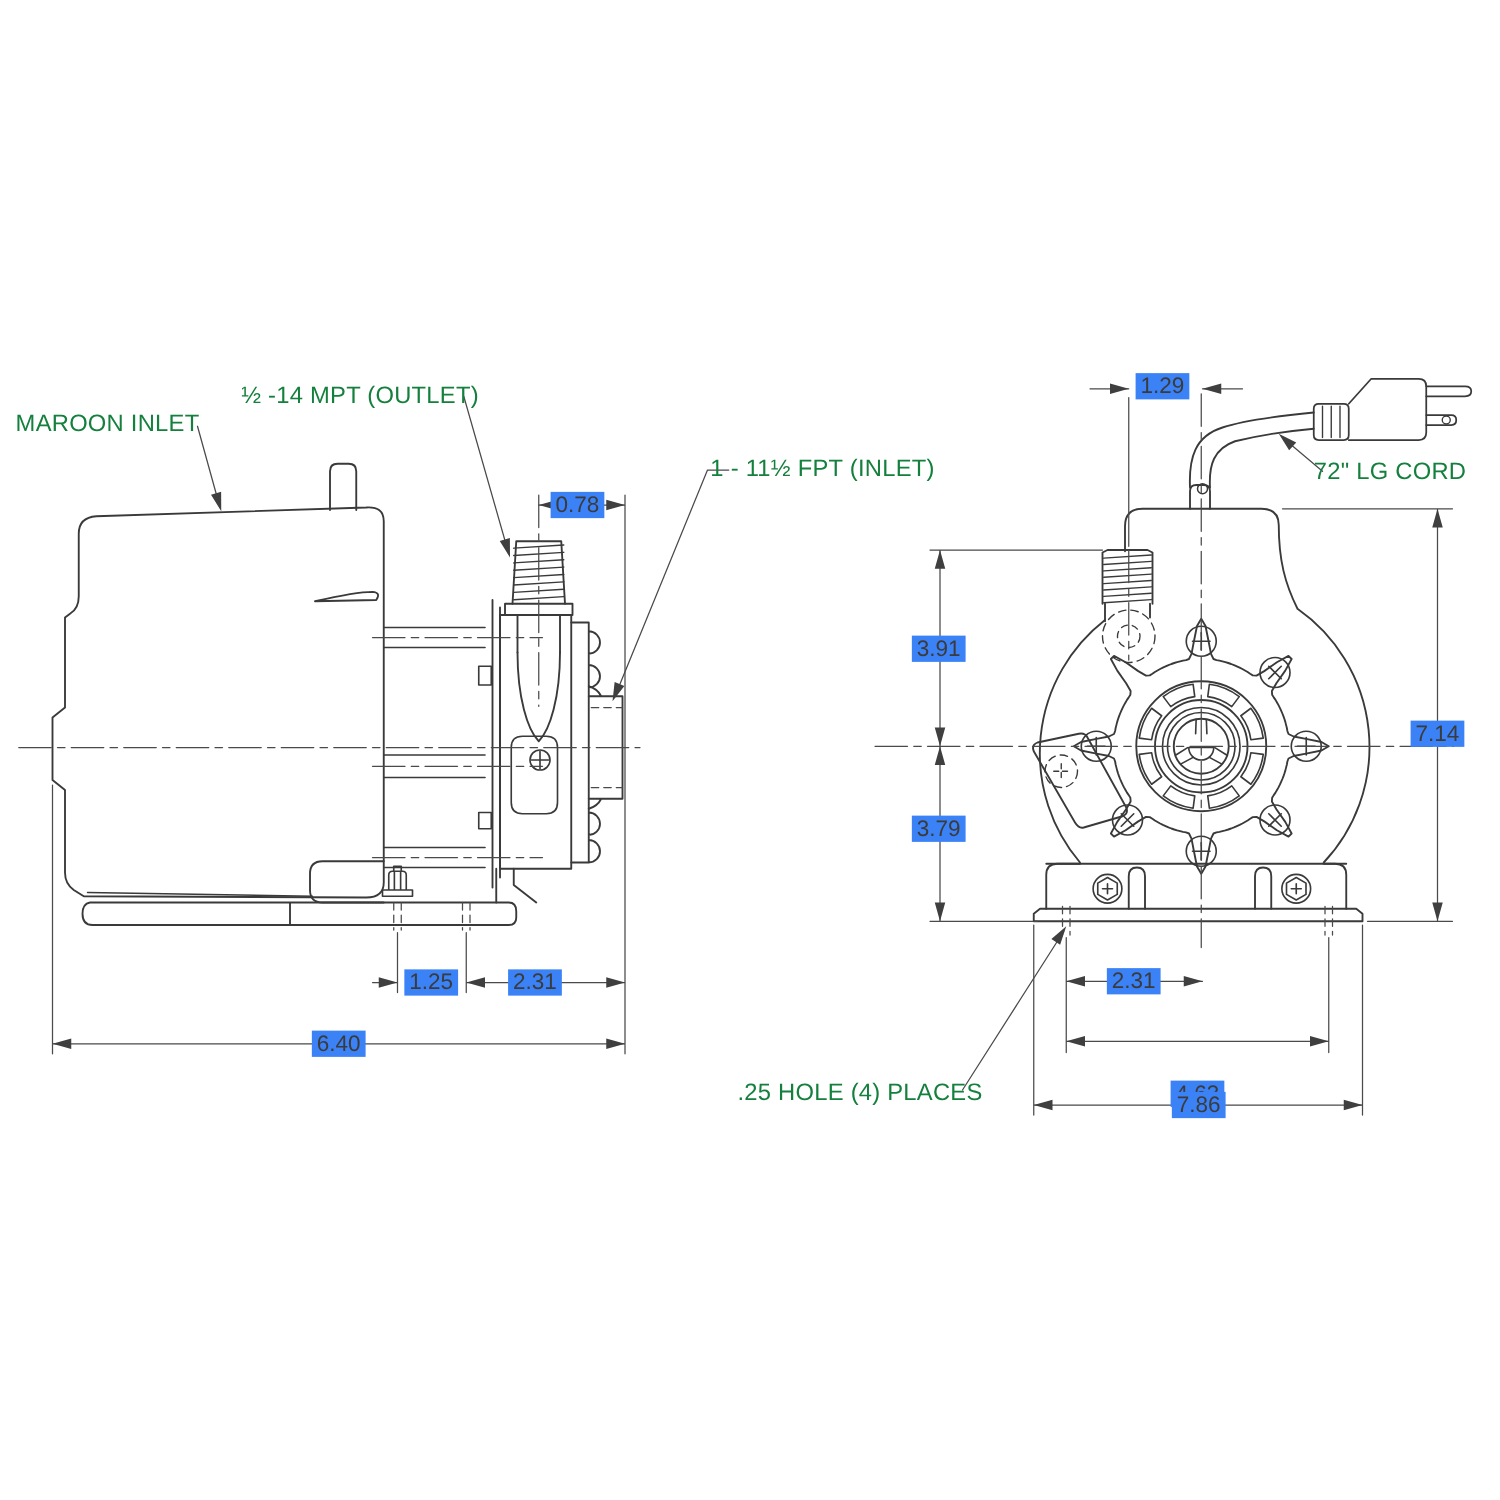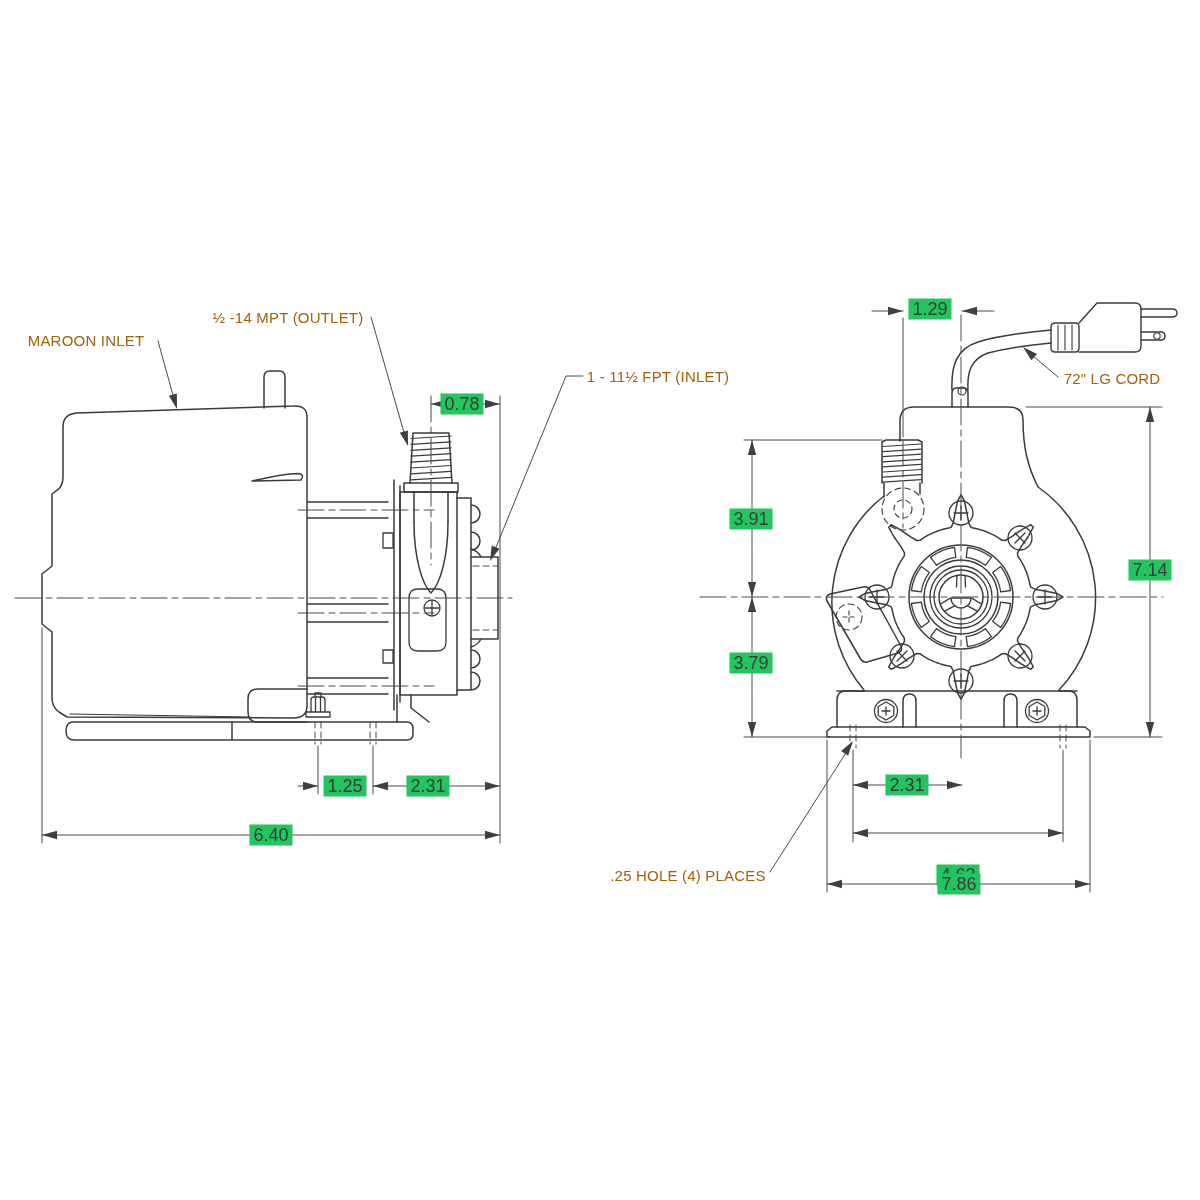--- a/index.html
+++ b/index.html
@@ -1,22 +1,22 @@
 <!DOCTYPE html>
 <html><head>
 <meta charset="utf-8">
 <style>
   html,body{margin:0;padding:0;background:#ffffff;}
   #canvas{position:relative;width:1200px;height:1200px;background:#ffffff;overflow:hidden;
           font-family:"Liberation Sans",sans-serif;}
   #lineart{position:absolute;left:0;top:0;}
   .lbl{position:absolute;transform:translate(-50%,-50%);white-space:nowrap;
-       font-size:15px;color:#a16207;letter-spacing:0.2px;}
+       font-size:19px;color:#15803d;letter-spacing:0.2px;}
   .dim{position:absolute;transform:translate(-50%,-50%);white-space:nowrap;
-       font-size:18px;color:#3b3b3b;background:#22c55e;padding:0 4px;}
+       font-size:18px;color:#3b3b3b;background:#3b82f6;padding:0 4px;}
 </style>
 </head>
 <body>
 
 <div id="canvas">
 
 <svg id="lineart" width="1200" height="1200" viewBox="0 0 1200 1200" fill="none" stroke="#3a3a3a" stroke-width="1.5" stroke-linecap="round" stroke-linejoin="round">
 
   <g>
 
@@ -207,18 +207,18 @@
 <span class="lbl" style="left:1112px;top:378px">72" LG CORD</span>
 <span class="lbl" style="left:688px;top:875px">.25 HOLE (4) PLACES</span>
 
 <span class="dim" style="left:462px;top:404px">0.78</span>
 <span class="dim" style="left:345px;top:786px">1.25</span>
 <span class="dim" style="left:428px;top:786px">2.31</span>
 <span class="dim" style="left:271px;top:835px">6.40</span>
 <span class="dim" style="left:930px;top:309px">1.29</span>
 <span class="dim" style="left:751px;top:519px">3.91</span>
 <span class="dim" style="left:751px;top:663px">3.79</span>
-<span class="dim" style="left:1150px;top:570px">7.14</span>
+<span class="dim" style="left:1150px;top:587px">7.14</span>
 <span class="dim" style="left:907px;top:785px">2.31</span>
 <span class="dim" style="left:958px;top:875px">4.63</span>
 <span class="dim" style="left:959px;top:884px">7.86</span>
 
 </div>
 
 </body></html>

